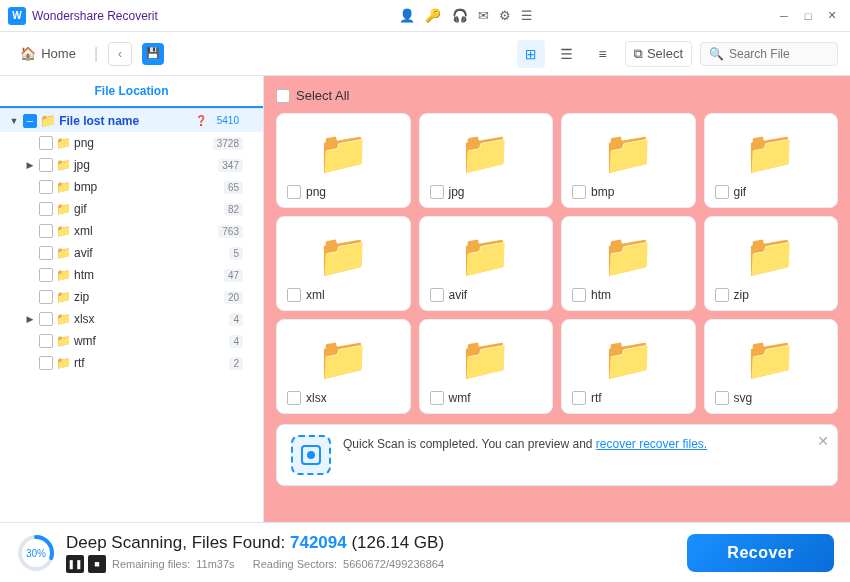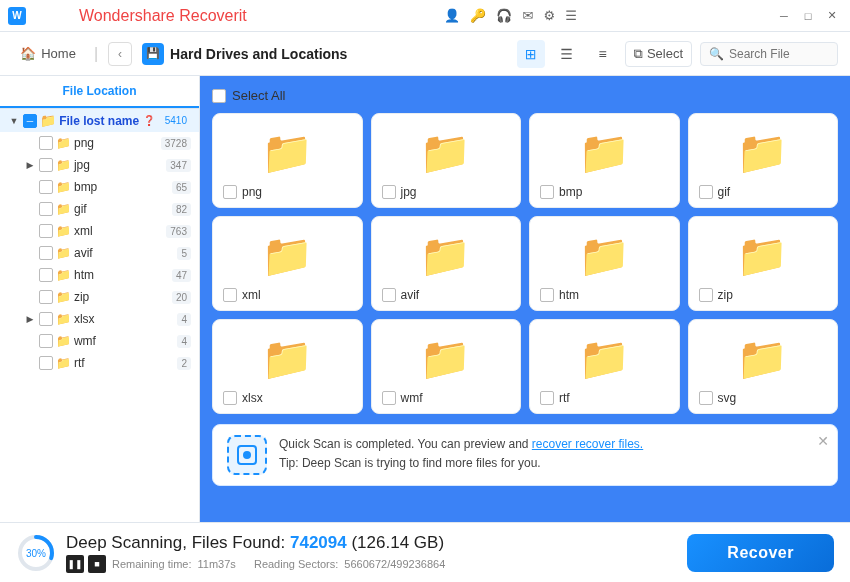--- a/index.html
+++ b/index.html
@@ -6,21 +6,21 @@
     body { font-family: 'Segoe UI', Arial, sans-serif; background: #f0f4f8; width: 850px; height: 582px; overflow: hidden; font-size: 12px; }
 
     
     .title-bar {
       display: flex; align-items: center; justify-content: space-between;
       background: #fff; height: 32px; padding: 0 8px;
       border-bottom: 1px solid #e0e6ed;
     }
     .title-bar-left { display: flex; align-items: center; gap: 6px; }
     .title-bar-logo { width: 18px; height: 18px; background: #1890ff; border-radius: 3px; display: flex; align-items: center; justify-content: center; color: white; font-size: 10px; font-weight: bold; }
-    .title-bar-text { font-size: 16px; color: #ef4444; margin-left: 47px; }
+    .title-bar-text { font-size: 12px; color: #4c1d95; }
     .title-bar-controls { display: flex; gap: 4px; }
     .title-btn { width: 20px; height: 20px; display: flex; align-items: center; justify-content: center; cursor: pointer; color: #666; font-size: 11px; border-radius: 3px; }
     .title-icons { display: flex; gap: 10px; align-items: center; }
     .title-icon { color: #666; font-size: 13px; cursor: pointer; }
 
     
     .nav-bar {
       display: flex; align-items: center;
       background: #fff; height: 44px; padding: 0 12px;
       border-bottom: 1px solid #e0e6ed; gap: 10px;
@@ -34,37 +34,37 @@
     .view-btn { width: 28px; height: 28px; display: flex; align-items: center; justify-content: center; border-radius: 4px; cursor: pointer; color: #555; font-size: 14px; }
     .view-btn.active { background: #e8f4ff; color: #1890ff; }
     .filter-btn { display: flex; align-items: center; gap: 4px; color: #555; font-size: 13px; cursor: pointer; padding: 4px 8px; border: 1px solid #e0e6ed; border-radius: 4px; }
     .search-box { display: flex; align-items: center; gap: 5px; border: 1px solid #e0e6ed; border-radius: 4px; padding: 4px 8px; background: #fafafa; }
     .search-box input { border: none; background: transparent; outline: none; font-size: 12px; color: #888; width: 100px; }
 
     
     .main { display: flex; height: calc(582px - 32px - 44px - 60px); }
 
     
-    .sidebar { width: 200px; background: #fff; border-right: 1px solid #e0e6ed; overflow-y: auto; }
+    .sidebar { width: 264px; background: #fff; border-right: 1px solid #e0e6ed; overflow-y: auto; }
     .sidebar-tabs { display: flex; border-bottom: 1px solid #e0e6ed; }
     .sidebar-tab { flex: 1; text-align: center; padding: 8px 0; font-size: 12px; cursor: pointer; color: #666; border-bottom: 2px solid transparent; }
     .sidebar-tab.active { color: #1890ff; border-bottom: 2px solid #1890ff; font-weight: 600; }
     .tree-item { display: flex; align-items: center; padding: 4px 8px; cursor: pointer; gap: 3px; }
     .tree-item.selected { background: #e8f4ff; }
     .tree-toggle { width: 12px; height: 12px; display: flex; align-items: center; justify-content: center; color: #555; font-size: 9px; }
     .tree-check { width: 14px; height: 14px; border: 1px solid #bbb; border-radius: 2px; background: #fff; flex-shrink: 0; display: flex; align-items: center; justify-content: center; }
     .tree-check.partial { background: #1890ff; border-color: #1890ff; color: white; font-size: 9px; }
     .tree-label { flex: 1; font-size: 12px; color: #333; }
     .tree-label.root { font-weight: 600; color: #1d4ed8; }
-    .tree-badge { background: #f0f4f8; color: #888; font-size: 10px; padding: 1px 4px; border-radius: 3px; margin-right: 0; }
+    .tree-badge { background: #f0f4f8; color: #888; font-size: 10px; padding: 1px 4px; border-radius: 3px; margin-right: 12px; }
     .tree-badge.blue { background: #e8f4ff; color: #1890ff; }
     .tree-indent { padding-left: 16px; }
 
     
-    .file-grid-area { flex: 1; background: #3b82f6; overflow-y: auto; padding: 12px; }
+    .file-grid-area { flex: 1; background: #fca5a5; overflow-y: auto; padding: 12px; }
     .select-all-row { display: flex; align-items: center; gap: 6px; margin-bottom: 10px; font-size: 13px; color: #333; }
     .checkbox { width: 14px; height: 14px; border: 1px solid #bbb; border-radius: 2px; background: #fff; cursor: pointer; flex-shrink: 0; }
     .file-grid { display: grid; grid-template-columns: repeat(4, 1fr); gap: 8px; }
     .file-card { background: #fff; border-radius: 8px; padding: 14px 10px 8px; display: flex; flex-direction: column; align-items: center; cursor: pointer; border: 1px solid #e8edf2; }
     .folder-icon { font-size: 42px; margin-bottom: 8px; }
     .file-label-row { display: flex; align-items: center; gap: 5px; width: 100%; }
     .file-label { font-size: 12px; color: #333; }
 
     
     .notification {
@@ -121,21 +121,20 @@
 
 <div class="nav-bar">
   <div class="nav-home">
     <span>🏠</span>
     <span>Home</span>
   </div>
   <span class="nav-sep">|</span>
   <div class="nav-back">‹</div>
   <div class="nav-title">
     <div class="nav-title-icon">💾</div>
-    <span>Hard Drives and Locations</span>
   </div>
   <div class="nav-right">
     <div class="view-btn active">⊞</div>
     <div class="view-btn">☰</div>
     <div class="view-btn">≡</div>
     <div class="filter-btn">
       <span>⧉</span>
       <span>Select</span>
     </div>
     <div class="search-box">
@@ -341,21 +340,20 @@
     <div class="notification">
       <div class="notif-icon">
         <svg width="22" height="22" viewBox="0 0 22 22" fill="none">
           <rect x="2" y="2" width="18" height="18" rx="3" stroke="#1890ff" stroke-width="2" fill="none"></rect>
           <circle cx="11" cy="11" r="4" fill="#1890ff"></circle>
         </svg>
       </div>
       <div class="notif-text">
         <span>Quick Scan is completed. You can preview and </span><span class="notif-link">recover recover files.</span>
         <br>
-        <span>Tip: Deep Scan is trying to find more files for you.</span>
       </div>
       <span class="notif-close">✕</span>
     </div>
   </div>
 </div>
 
 <div class="bottom-bar">
   <div class="scan-left">
     <div class="progress-circle">
       <svg width="40" height="40" viewBox="0 0 40 40">
@@ -366,21 +364,21 @@
     </div>
     <div class="scan-info">
       <div class="scan-title">
         <span>Deep Scanning, Files Found: </span><span class="highlight">742094</span>&nbsp;<span>(126.14 GB)</span>
       </div>
       <div class="scan-subtitle">
         <div class="scan-controls">
           <div class="ctrl-btn">❚❚</div>
           <div class="ctrl-btn">■</div>
         </div>
-        <span>Remaining time:</span>
+        <span>Remaining files:</span>
         <span>11m37s</span>
         &nbsp;&nbsp;
         <span>Reading Sectors:</span>
         <span>5660672/499236864</span>
       </div>
     </div>
   </div>
   <button class="recover-btn">Recover</button>
 </div>
 

